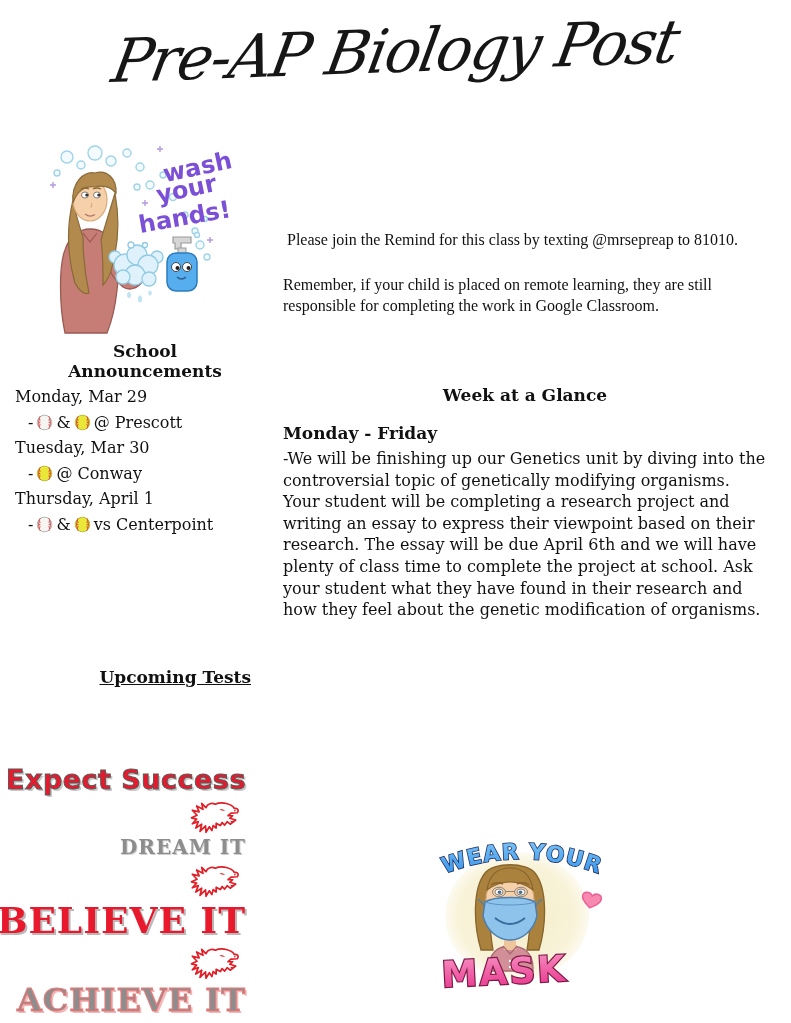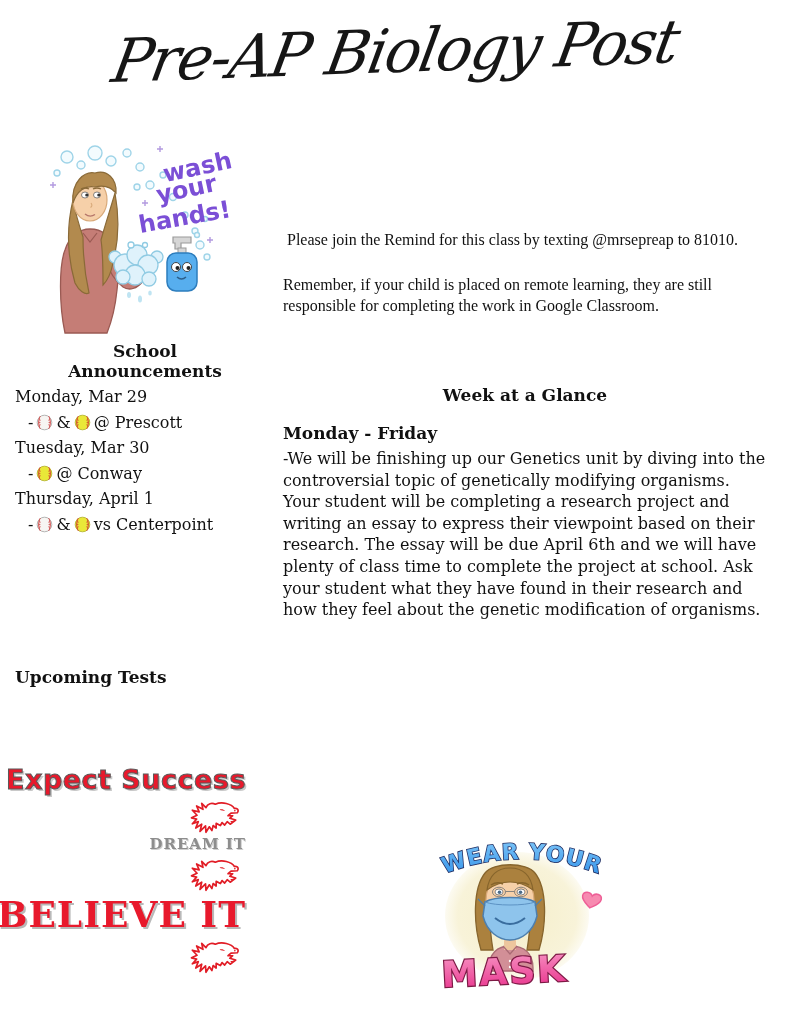--- a/index.html
+++ b/index.html
@@ -93,22 +93,23 @@
   
   .tests {
     position: absolute;
     left: 15px; top: 667px;
     width: 236px;
     font-size: 16px;
   }
   .tests-heading {
     font-weight: bold;
     font-size: 17px;
-    text-align: left;
+    text-align: right;
     margin-bottom: 3px;
+    text-decoration: underline;
   }
   
   .motivation {
     position: absolute;
     left: 16px; top: 764px;
     width: 230px;
     display: flex;
     flex-direction: column;
     align-items: flex-end;
     font-family: "DejaVu Sans", sans-serif;
@@ -120,21 +121,21 @@
     color: #e8192c;
     -webkit-text-stroke: 1px #5a5a5a;
     text-shadow: 2px 2px 0 #c9c9c9;
     white-space: nowrap;
   }
   .lion-icon { width: 58px; height: 34px; margin-top: 5px; }
   .mot-dream {
     margin-top: 1px;
     font-family: "DejaVu Serif", serif;
     font-weight: bold;
-    font-size: 15px;
+    font-size: 20px;
     letter-spacing: 1px;
     color: #8d8d8d;
     text-shadow: 1px 1px 0 #cfcfcf;
     white-space: nowrap;
   }
   .mot-believe {
     margin-top: 1px;
     font-family: "DejaVu Serif", serif;
     font-weight: bold;
     font-size: 36px;
@@ -329,20 +330,21 @@
         <use href="#sym-lion"></use>
       </svg>
     <div class="mot-dream">DREAM IT</div>
     <svg class="lion-icon" viewBox="0 0 64 40">
         <use href="#sym-lion"></use>
       </svg>
     <div class="mot-believe">BELIEVE IT</div>
     <svg class="lion-icon" viewBox="0 0 64 40">
         <use href="#sym-lion"></use>
       </svg>
+    <div class="mot-achieve">ACHIEVE IT</div>
   </div>
 
   <svg class="mask-bitmoji" width="195" height="155" viewBox="0 0 195 155">
     <defs>
       <radialGradient id="glow" cx="50%" cy="50%" r="55%">
         <stop offset="0%" stop-color="#f5eec9"></stop>
         <stop offset="75%" stop-color="#f8f3d9"></stop>
         <stop offset="100%" stop-color="#f8f3d9" stop-opacity="0"></stop>
       </radialGradient>
       <linearGradient id="gradArc" x1="0" y1="0" x2="0" y2="1">

